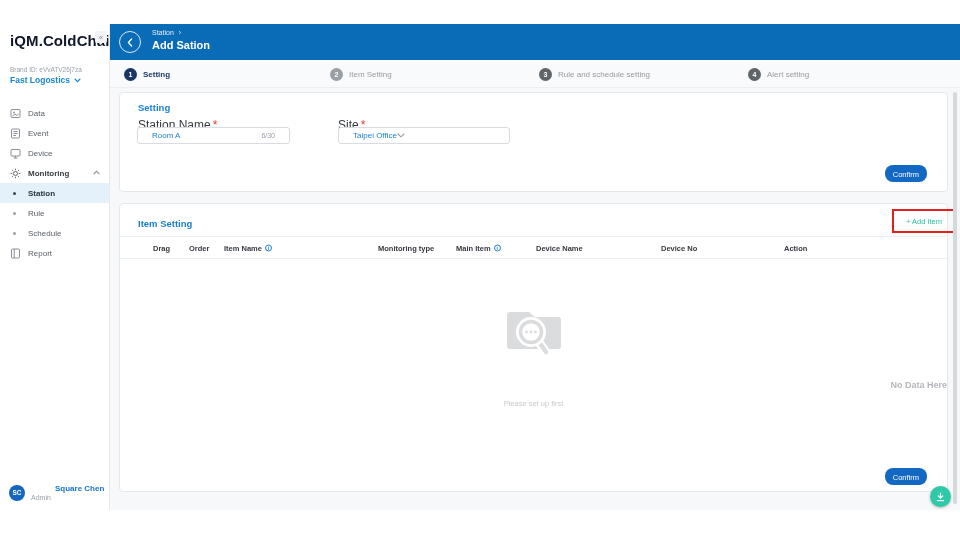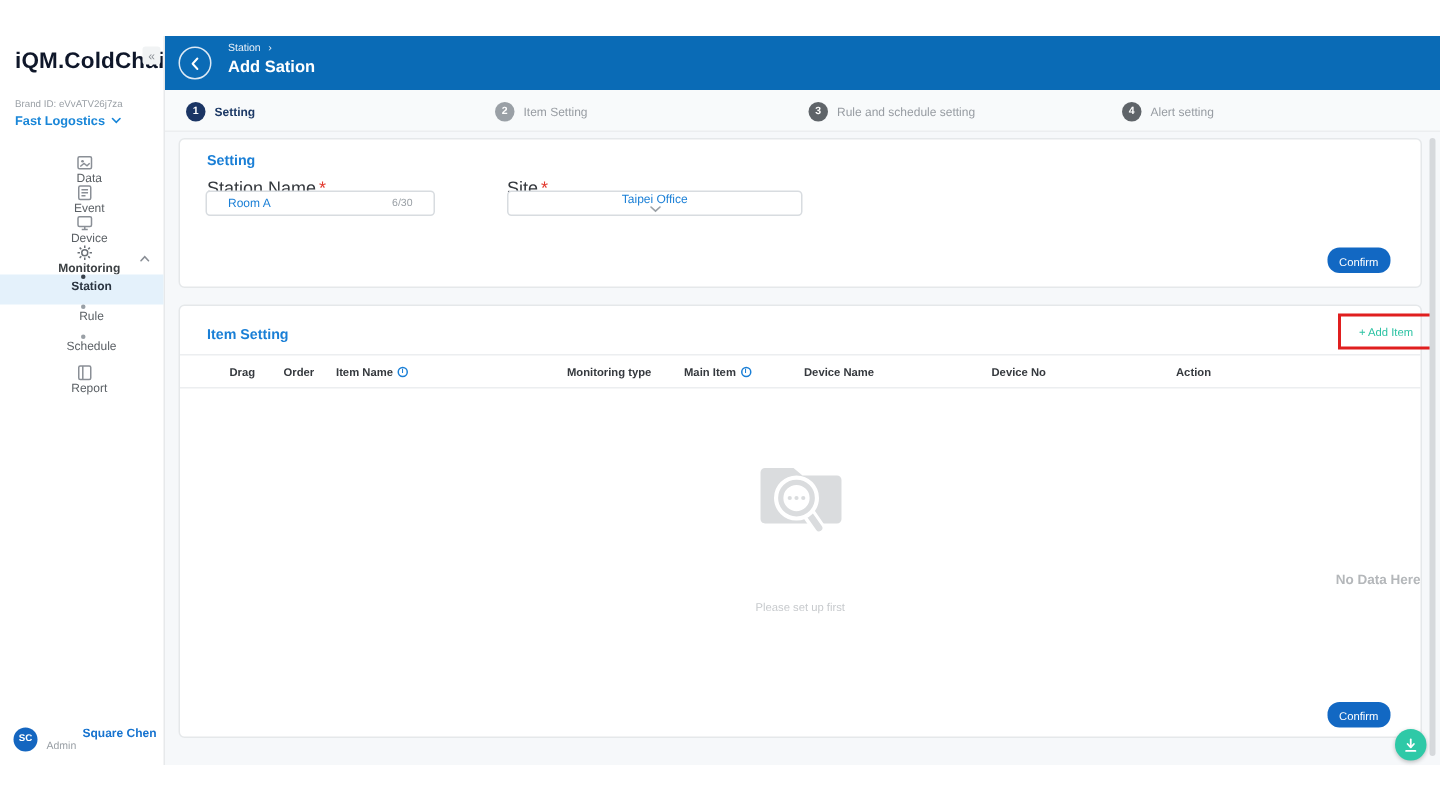--- a/index.html
+++ b/index.html
@@ -13,21 +13,21 @@
   .logo { position:absolute; left:10px; top:8px; font-size:15px; color:#0f172a; letter-spacing:.1px; }
   .logo b { font-weight:800; } .logo span { font-weight:700; }
   .collapse-btn { position:absolute; left:95px; top:7px; width:12px; height:12px;
     background:#f1f3f4; border-radius:2px; color:#8b9096; font-size:8px;
     display:flex; align-items:center; justify-content:center; cursor:pointer; }
   .brand-id { position:absolute; left:10px; top:42px; font-size:6.5px; color:#9aa0a6; white-space:nowrap; }
   .org-switch { position:absolute; left:10px; top:51px; font-size:8.5px; font-weight:700;
     color:#1986d8; display:flex; align-items:center; gap:4px; cursor:pointer; }
   .menu { position:absolute; left:0; top:79px; width:100%; }
   .menu-item { position:relative; height:20px; display:flex; align-items:center;
-    padding-left:10px; cursor:pointer;flex-direction:column; }
+    padding-left:10px; cursor:pointer; }
   .menu-item .mi-icon { width:11px; height:11px; margin-right:7px; flex:0 0 auto; }
   .menu-item .mi-label { font-size:8px; color:#5b6065; }
   .menu-item.parent-open .mi-label { color:#3c4043; font-weight:700; }
   .menu-item.sub { padding-left:13px; }
   .menu-item.sub .bullet { width:3px; height:3px; border-radius:50%; background:#9aa0a6; margin-right:12px; }
   .menu-item.active { background:#e4f1fb; }
   .menu-item.active .mi-label { color:#2a3440; font-weight:700; }
   .menu-item.active .bullet { background:#39424c; }
   .mi-chevron { position:absolute; right:9px; top:7px; }
   .user { position:absolute; left:9px; top:460px; display:flex; align-items:center; gap:6px; }
@@ -69,21 +69,21 @@
   .card2 .card-title { top:14px; }
 
   .field-label { position:absolute; top:25px; font-size:12px; font-weight:400; color:#35393e; }
   .req { color:#e23b30; margin-left:2px; }
   .text-input { position:absolute; top:34px; height:17px; border:1px solid #d8dce0; border-radius:3px;
     background:#fff; display:flex; align-items:center; padding:0 14px; }
   .ti-name { left:17px; width:153px; }
   .ti-name input { border:none; outline:none; width:100%; font-size:8px; color:#1a7fd6;
     font-family:"Liberation Sans", sans-serif; background:transparent; }
   .counter { font-size:7px; color:#9aa0a6; flex:0 0 auto; }
-  .select { left:218px; width:197px; cursor:pointer;flex-direction:column; }
+  .select { left:218px; width:172px; cursor:pointer; }
   .select-value { font-size:8px; color:#1a7fd6; }
 
   .btn-confirm { position:absolute; right:20px; height:17px; padding:5px 8px; background:#1268c3;
     border:none; border-radius:8px; color:#fff; font-size:7.5px;
     font-family:"Liberation Sans", sans-serif; cursor:pointer; }
   .card1 .btn-confirm { bottom:9px; }
   .card2 .btn-confirm { bottom:6px; }
 
   .add-item-box { position:absolute; left:772px; top:5px; width:64px; height:24px;
     border:2px solid #e01f1f; display:flex; align-items:center; justify-content:center; }

